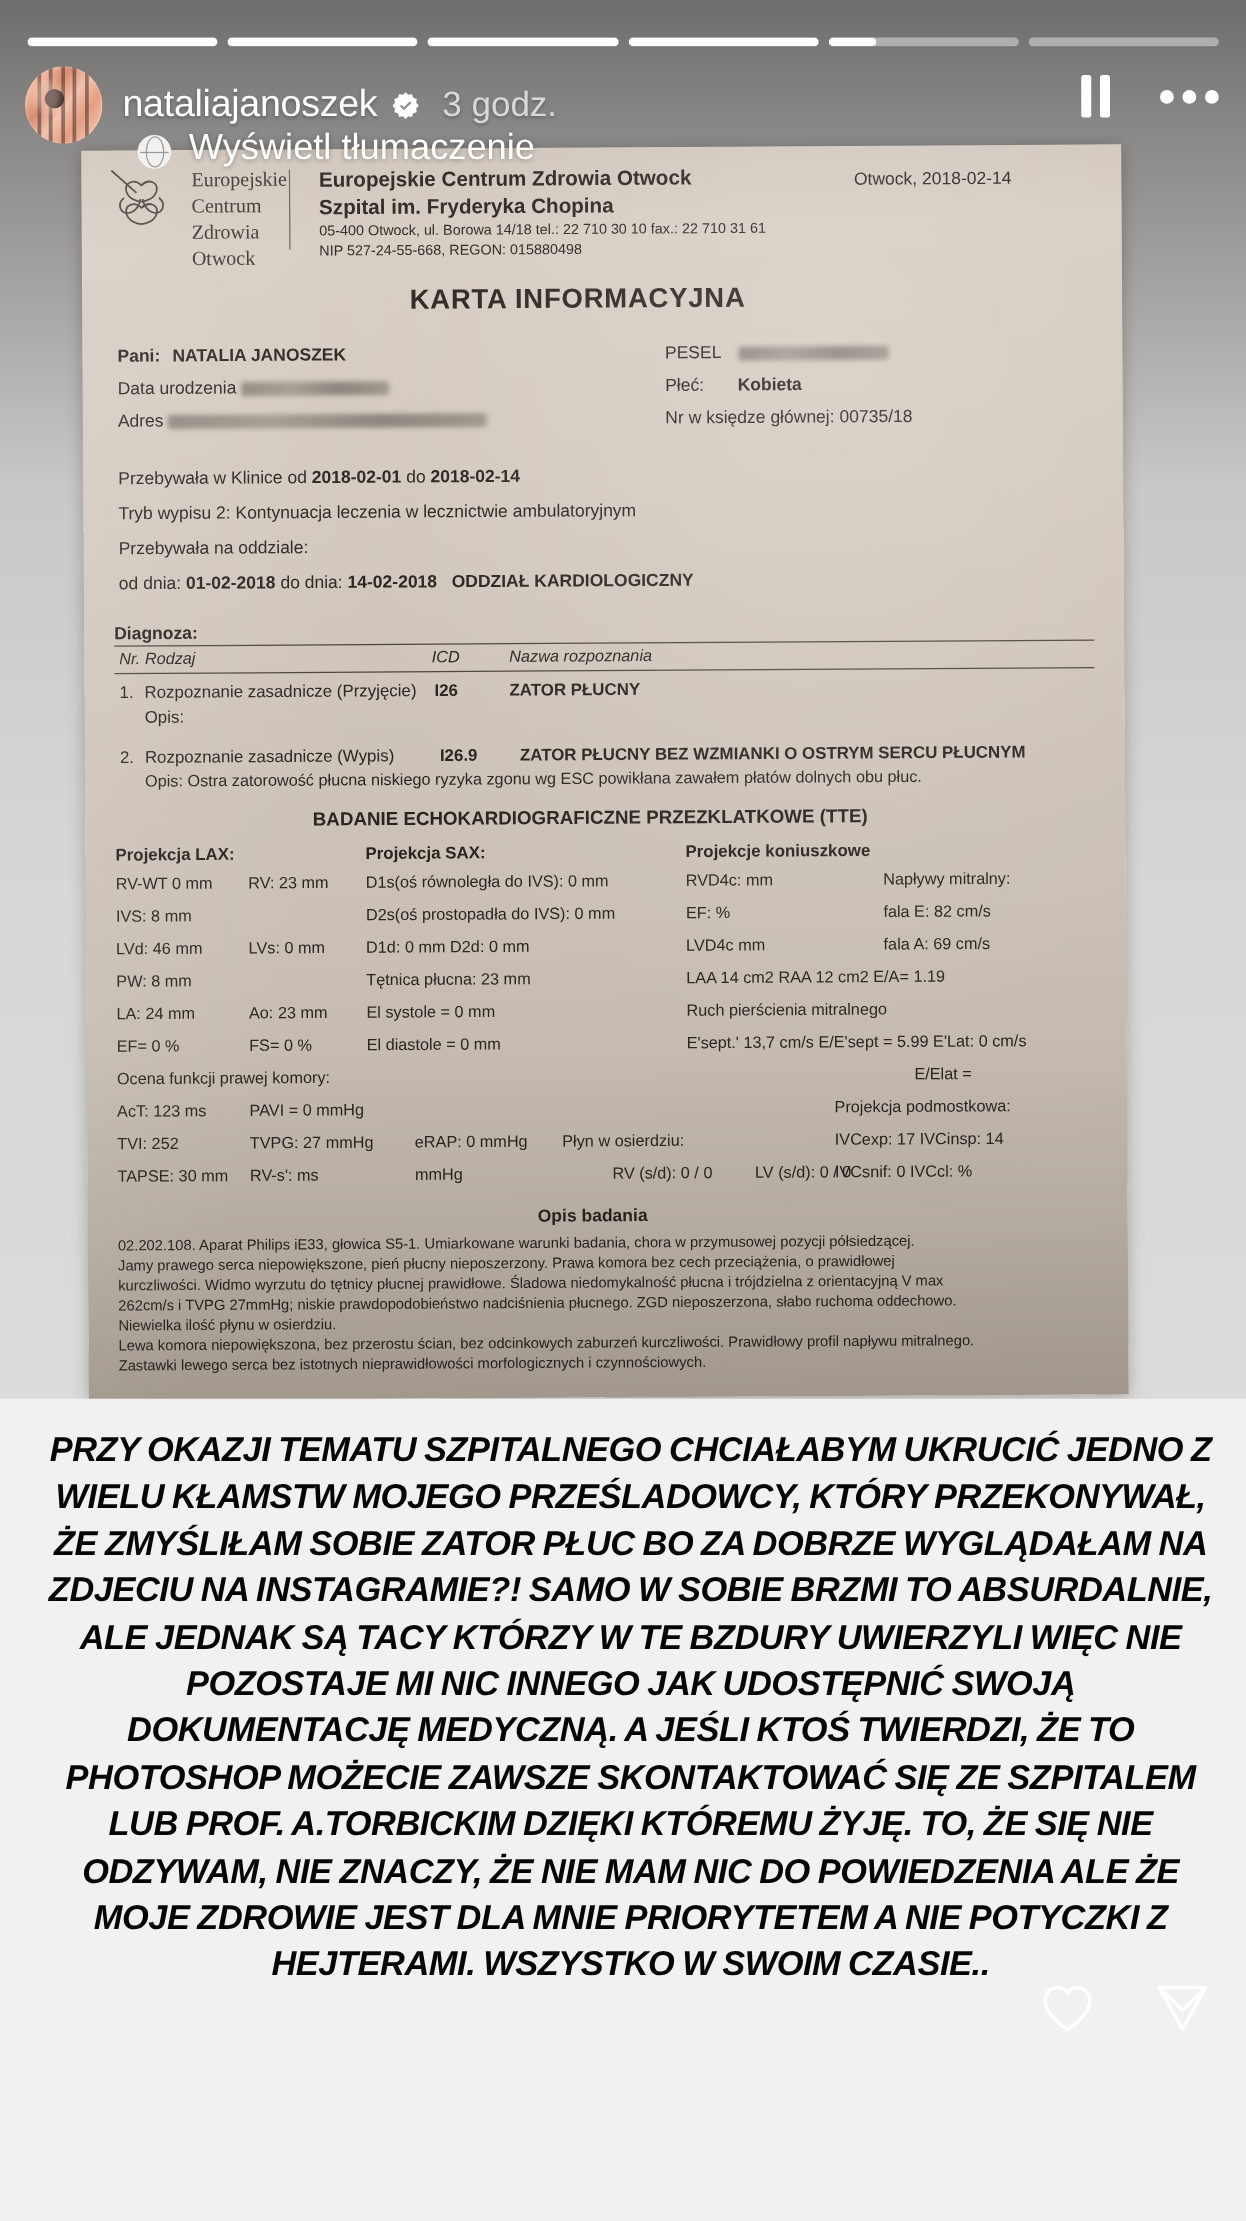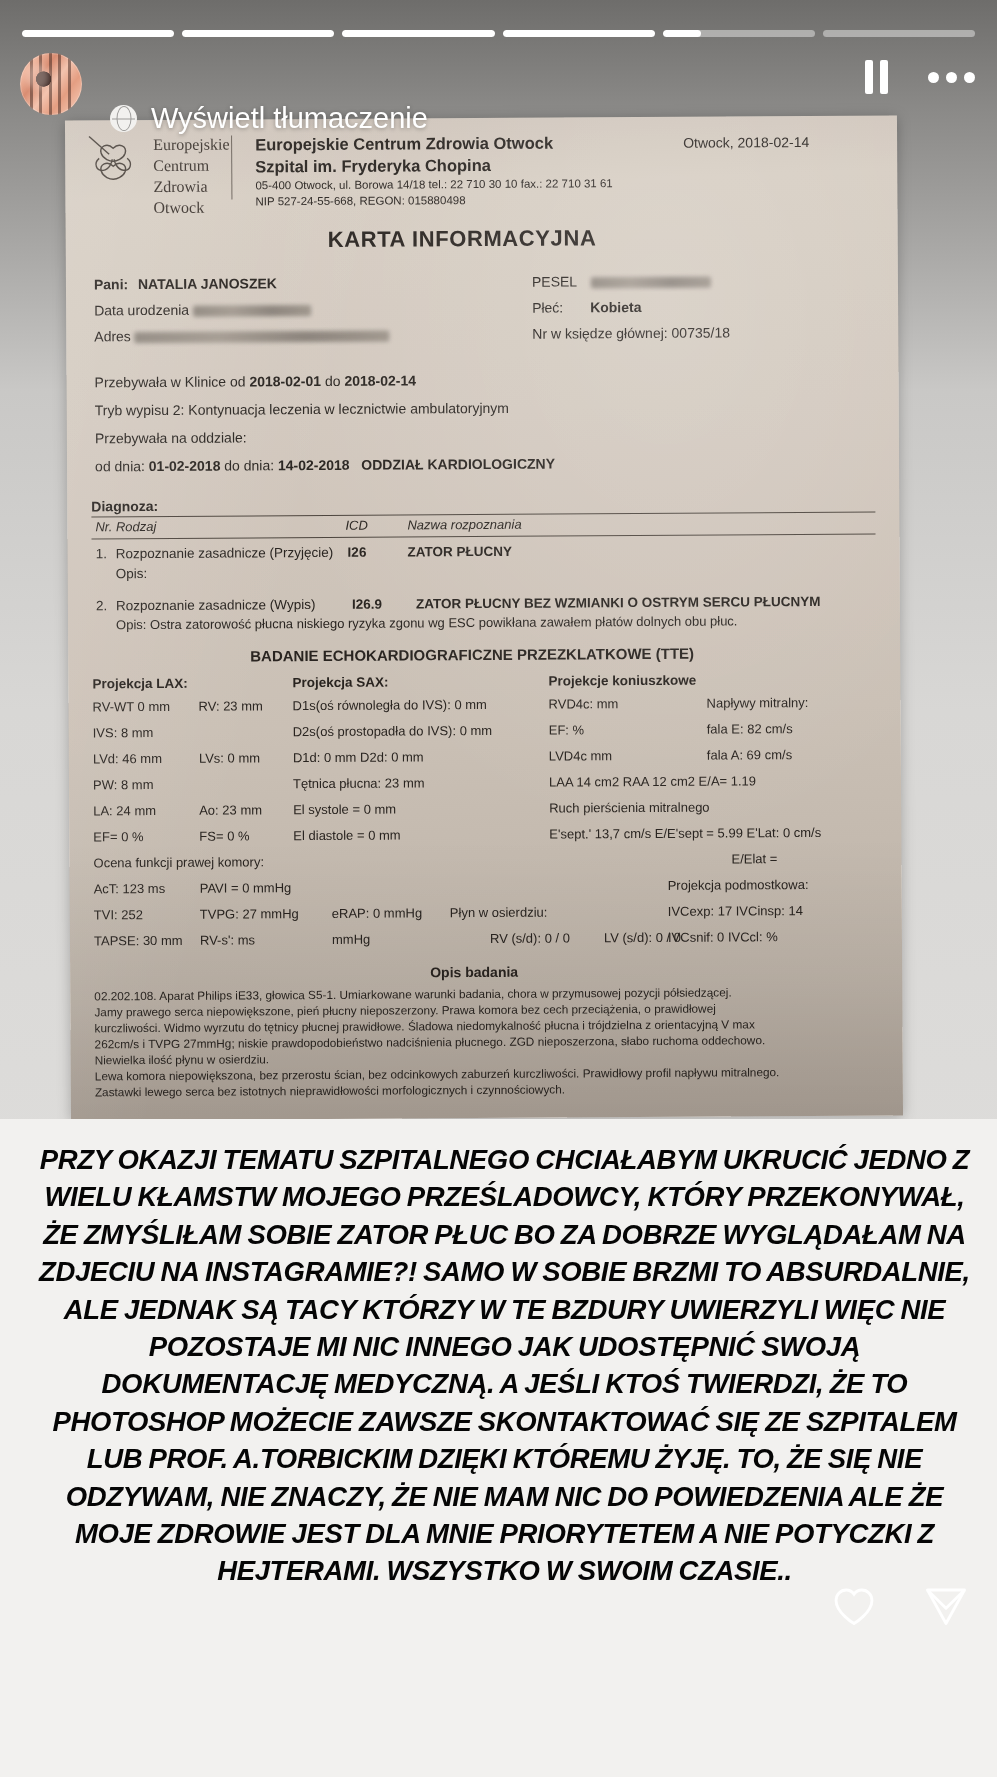--- a/index.html
+++ b/index.html
@@ -66,21 +66,21 @@
     display:flex; align-items:center; gap:40px;
   }
   #pause-btn { display:flex; gap:7px; cursor:pointer; }
   #pause-btn span { display:block; width:8px; height:34px; background:#fff; border-radius:2px; }
   #more-btn { display:flex; gap:7px; align-items:center; cursor:pointer; }
   #more-btn span { display:block; width:11px; height:11px; border-radius:50%; background:#fff; }
 
   
   #translate {
     position:absolute; top:102px; left:110px; z-index:39;
-    display:flex; align-items:center; gap:14px; cursor:pointer;
+    display:flex; align-items:flex-end; gap:14px; cursor:pointer;
   }
   #globe-icon {
     width:27px; height:27px; border-radius:50%;
     background:#f2f1ef; flex:none; position:relative;
   }
   #globe-icon::before, #globe-icon::after {
     content:""; position:absolute; border:1.4px solid #9c9b99; border-radius:50%;
   }
   #globe-icon::before { left:50%; top:1px; bottom:1px; width:13px; transform:translateX(-50%); border-radius:50%/50%; }
   #globe-icon::after { left:2px; right:2px; top:50%; height:0; transform:translateY(-50%); border-width:1.4px 0 0 0; border-radius:0; }
@@ -184,20 +184,28 @@
     </div>
 
   <div id="header">
     <div id="avatar">
       <div class="strand" style="left:16%"></div>
       <div class="strand" style="left:30%"></div>
       <div class="strand" style="left:46%"></div>
       <div class="strand" style="left:62%"></div>
       <div class="strand" style="left:78%"></div>
       <div class="hl"></div>
+    </div>
+    <div id="username-row">
+      <span id="username">nataliajanoszek</span>
+      <svg id="verified" viewBox="0 0 24 24">
+        <path fill="#ffffff" d="M12 .8l2.3 2.2 3.1-.5.9 3 3 1-.5 3.1L23 12l-2.2 2.4.5 3.1-3 .9-1 3-3.1-.5L12 23.2l-2.3-2.3-3.1.5-1-3-3-.9.5-3.1L1 12l2.1-2.4-.5-3.1 3-1 1-3 3.1.5z"></path>
+        <path fill="#8e8d8b" d="M10.6 15.9L7.2 12.6l1.3-1.4 2.1 2.1 4.9-4.9 1.3 1.4z"></path>
+      </svg>
+      <span id="timestamp">3 godz.</span>
     </div>
   </div>
 
   <div id="header-actions">
     <div id="pause-btn">
         <span></span>
         <span></span>
       </div>
     <div id="more-btn">
         <span></span>

